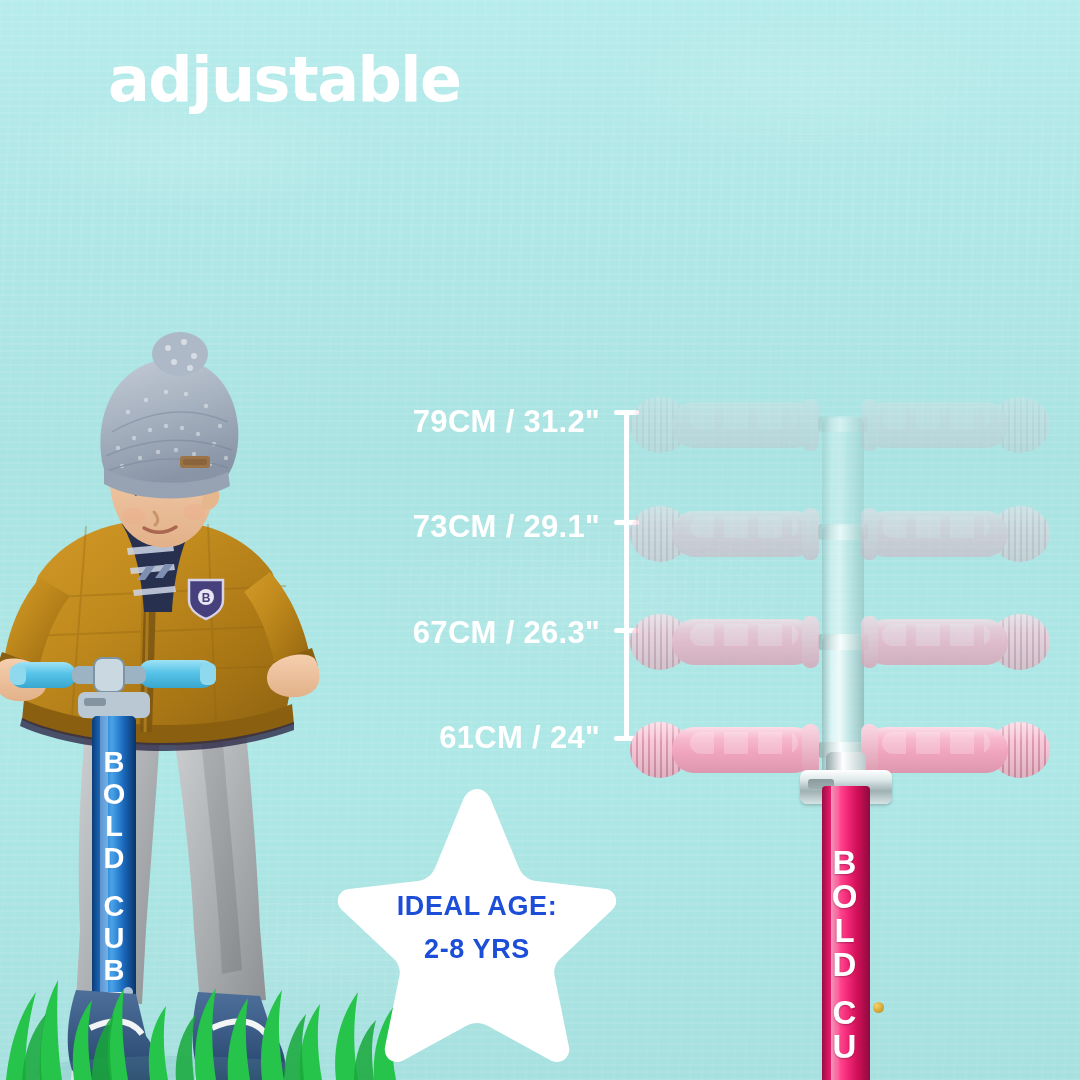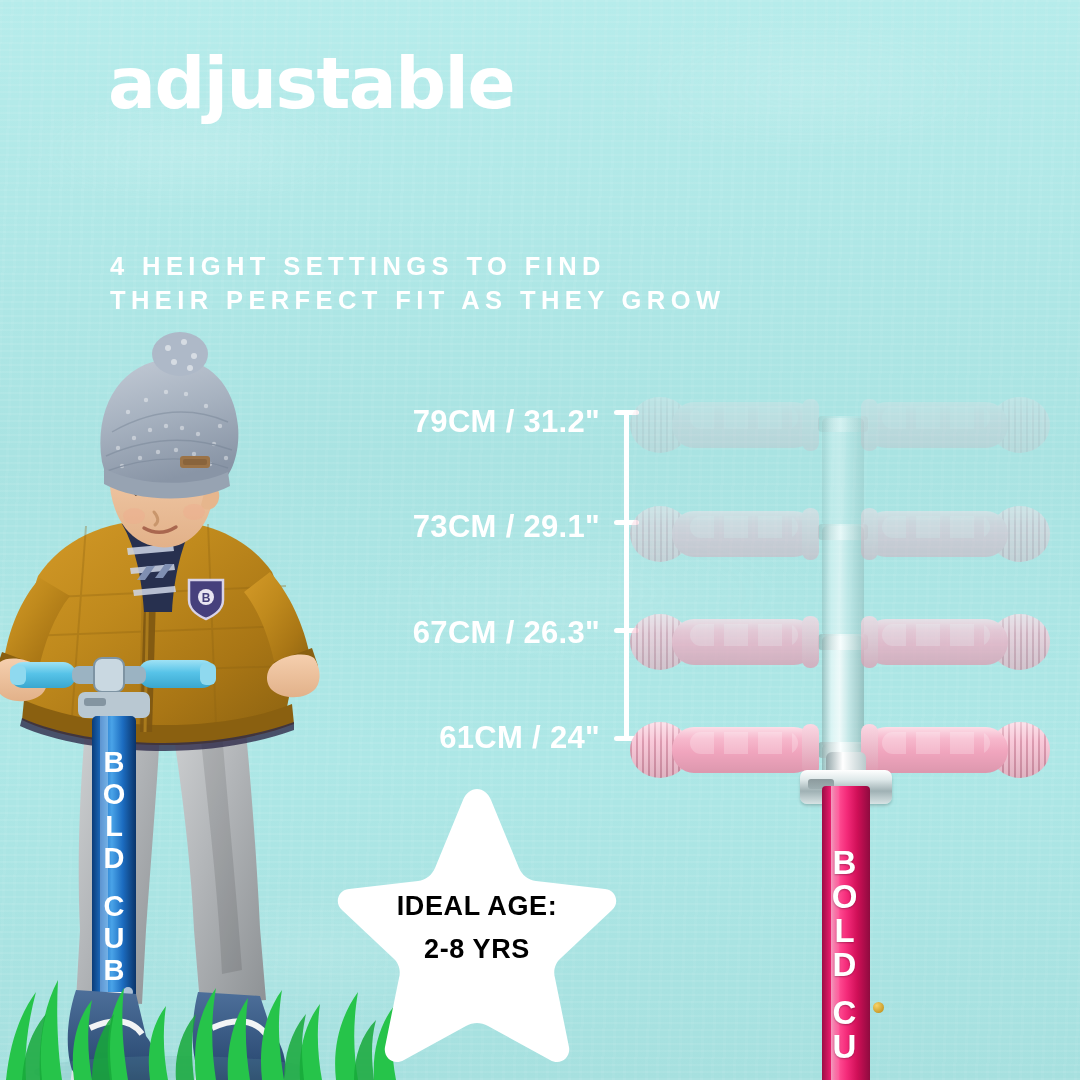--- a/index.html
+++ b/index.html
@@ -54,21 +54,21 @@
   }
 
   
   .headline {
     position: absolute;
     left: 108px;
     top: 52px;
     width: 700px;
     color: #ffffff;
     font-weight: 700;
-    font-size: 71px;
+    font-size: 62px;
     line-height: .91;
     letter-spacing: -1.5px;
     font-family: "DejaVu Sans", sans-serif;
     font-stretch: normal;
   }
   .headline .ln { display: block; white-space: nowrap; }
 
   
   .subtitle {
     position: absolute;
@@ -328,21 +328,21 @@
     width: 292px;
     height: 292px;
   }
   .star-badge svg { display: block; width: 100%; height: 100%; }
   .star-text {
     position: absolute;
     left: 0;
     top: 104px;
     width: 100%;
     text-align: center;
-    color: #000000;
+    color: #1d4ed8;
     font-weight: 700;
     font-size: 27px;
     line-height: 1.58;
     letter-spacing: .6px;
     font-family: "Liberation Sans", sans-serif;
   }
   .star-text span { display: block; }
 
   
   .grass { position: absolute; left: 0; bottom: 0; width: 420px; height: 150px; }
@@ -607,24 +607,20 @@
         <path d="M284 150 C 284 124, 292 100, 306 84 C 300 110, 302 130, 304 150 Z"></path>
         <path d="M354 150 C 354 126, 362 104, 376 90 C 370 112, 372 132, 374 150 Z"></path>
       </g>
     </svg>
   </div>
 
   <div class="headline">
     <span class="ln">adjustable</span>
   </div>
 
-  <div class="subtitle">
-    <span class="ln">4 HEIGHT SETTINGS TO FIND</span>
-    <span class="ln">THEIR PERFECT FIT AS THEY GROW</span>
-  </div>
 
   <div class="measure-label" style="left:300px; top:404px; width:300px;">79CM / 31.2"</div>
   <div class="measure-label" style="left:300px; top:509px; width:300px;">73CM / 29.1"</div>
   <div class="measure-label" style="left:300px; top:615px; width:300px;">67CM / 26.3"</div>
   <div class="measure-label" style="left:300px; top:720px; width:300px;">61CM / 24"</div>
 
   <div class="ruler-line"></div>
   <div class="ruler-tick" style="top:410px;"></div>
   <div class="ruler-tick" style="top:520px;"></div>
   <div class="ruler-tick" style="top:628px;"></div>

